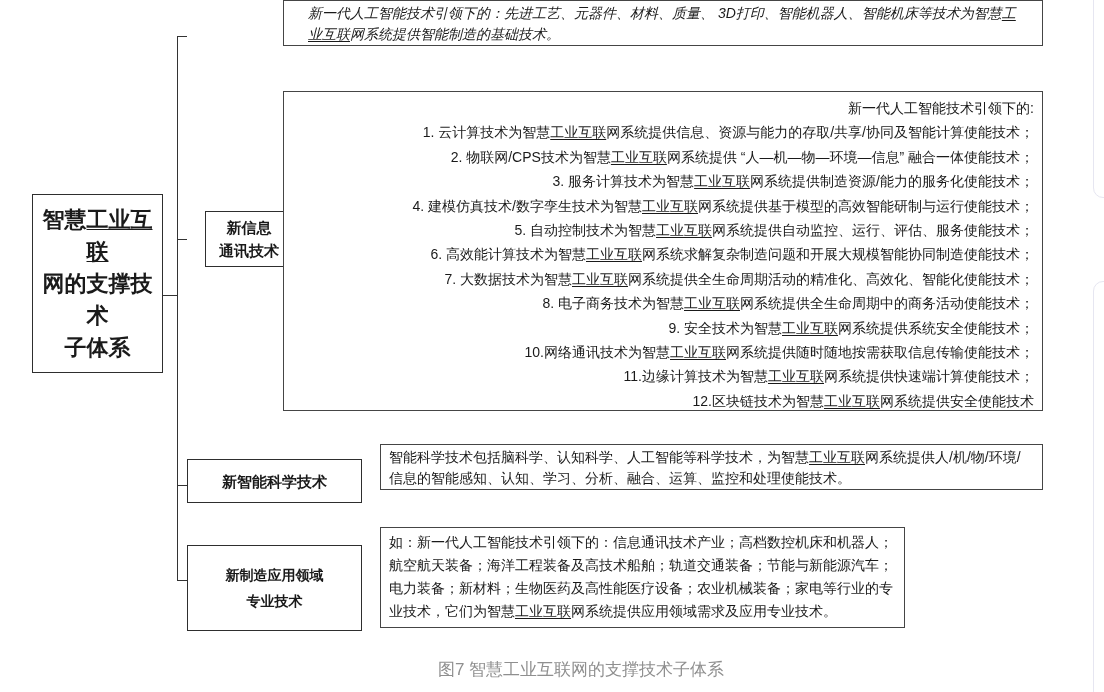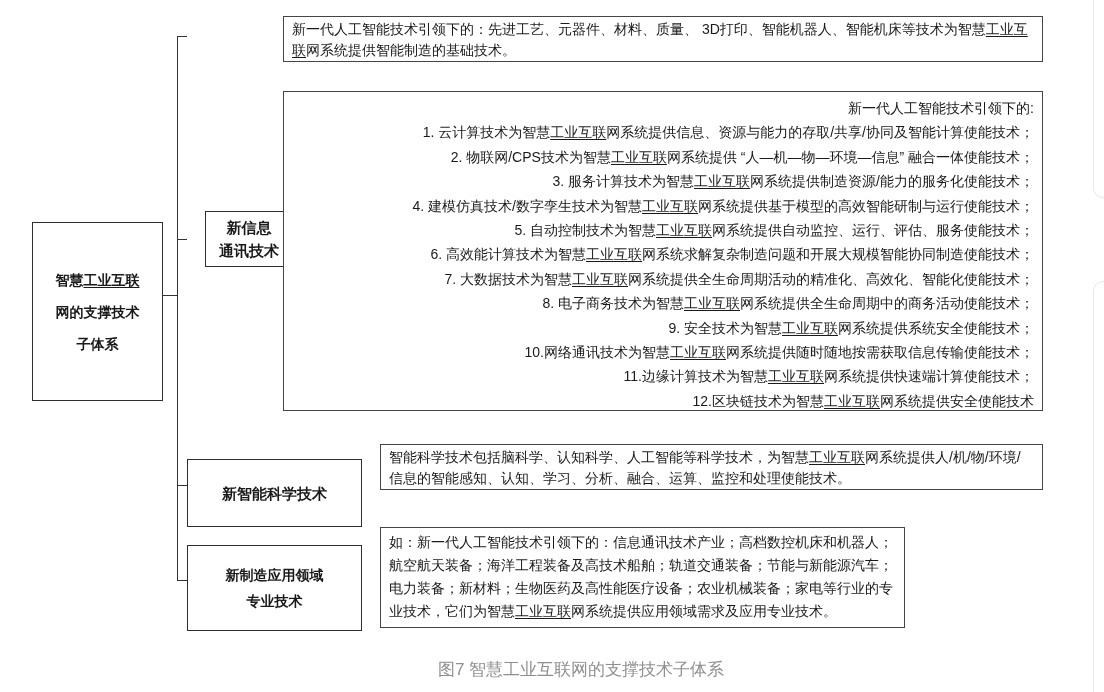--- a/index.html
+++ b/index.html
@@ -32,26 +32,26 @@
     overflow: hidden;
   }
   .descbox .txt {
     display: block;
     white-space: pre-line;
     font-size: 14px;
     color: #1a1a1a;
   }
   .line { position: absolute; background: #333333; }
   u { text-decoration: underline; text-decoration-thickness: 1px; text-underline-offset: 2px; }
-  #root-node { left: 32px; top: 222px; width: 131px; height: 179px; font-size: 14px; line-height: 32px; text-align: center; }
+  #root-node { left: 32px; top: 194px; width: 131px; height: 179px; font-size: 22px; line-height: 32px; text-align: center; }
   #branch-1 { left: 187px; top: 8px;   width: 88px;  height: 56px; font-size: 15px; line-height: 23px; }
   #branch-2 { left: 205px; top: 211px; width: 88px;  height: 56px; font-size: 15px; line-height: 23px; align-items: center; }
-  #branch-3 { left: 187px; top: 459px; width: 175px; height: 68px; font-size: 15px; line-height: 23px; }
+  #branch-3 { left: 187px; top: 459px; width: 175px; height: 44px; font-size: 15px; line-height: 23px; }
   #branch-4 { left: 187px; top: 545px; width: 175px; height: 86px; font-size: 14px; line-height: 26px; }
-  #desc-1 { left: 283px; top: 16px;  width: 760px; height: 46px;  padding: 2px 8px; }
+  #desc-1 { left: 283px; top: 0;  width: 760px; height: 46px;  padding: 2px 24px; font-style: italic; }
   #desc-1 .txt { line-height: 21px; }
   #desc-2 { left: 283px; top: 91px;  width: 760px; height: 320px; padding: 4px 8px; text-align: right; }
   #desc-2 .txt { line-height: 24.4px; }
   #desc-3 { left: 380px; top: 444px; width: 663px; height: 46px;  padding: 2px 8px; }
   #desc-3 .txt { line-height: 21px; }
   #desc-4 { left: 380px; top: 527px; width: 525px; height: 101px; padding: 3px 8px; }
   #desc-4 .txt { line-height: 23px; }
   #trunk      { left: 177px; top: 36px;  width: 1px;  height: 544px; }
   #stub-root  { left: 163px; top: 295px; width: 14px; height: 1px; }
   #stub-b1    { left: 177px; top: 36px;  width: 10px; height: 1px; }

